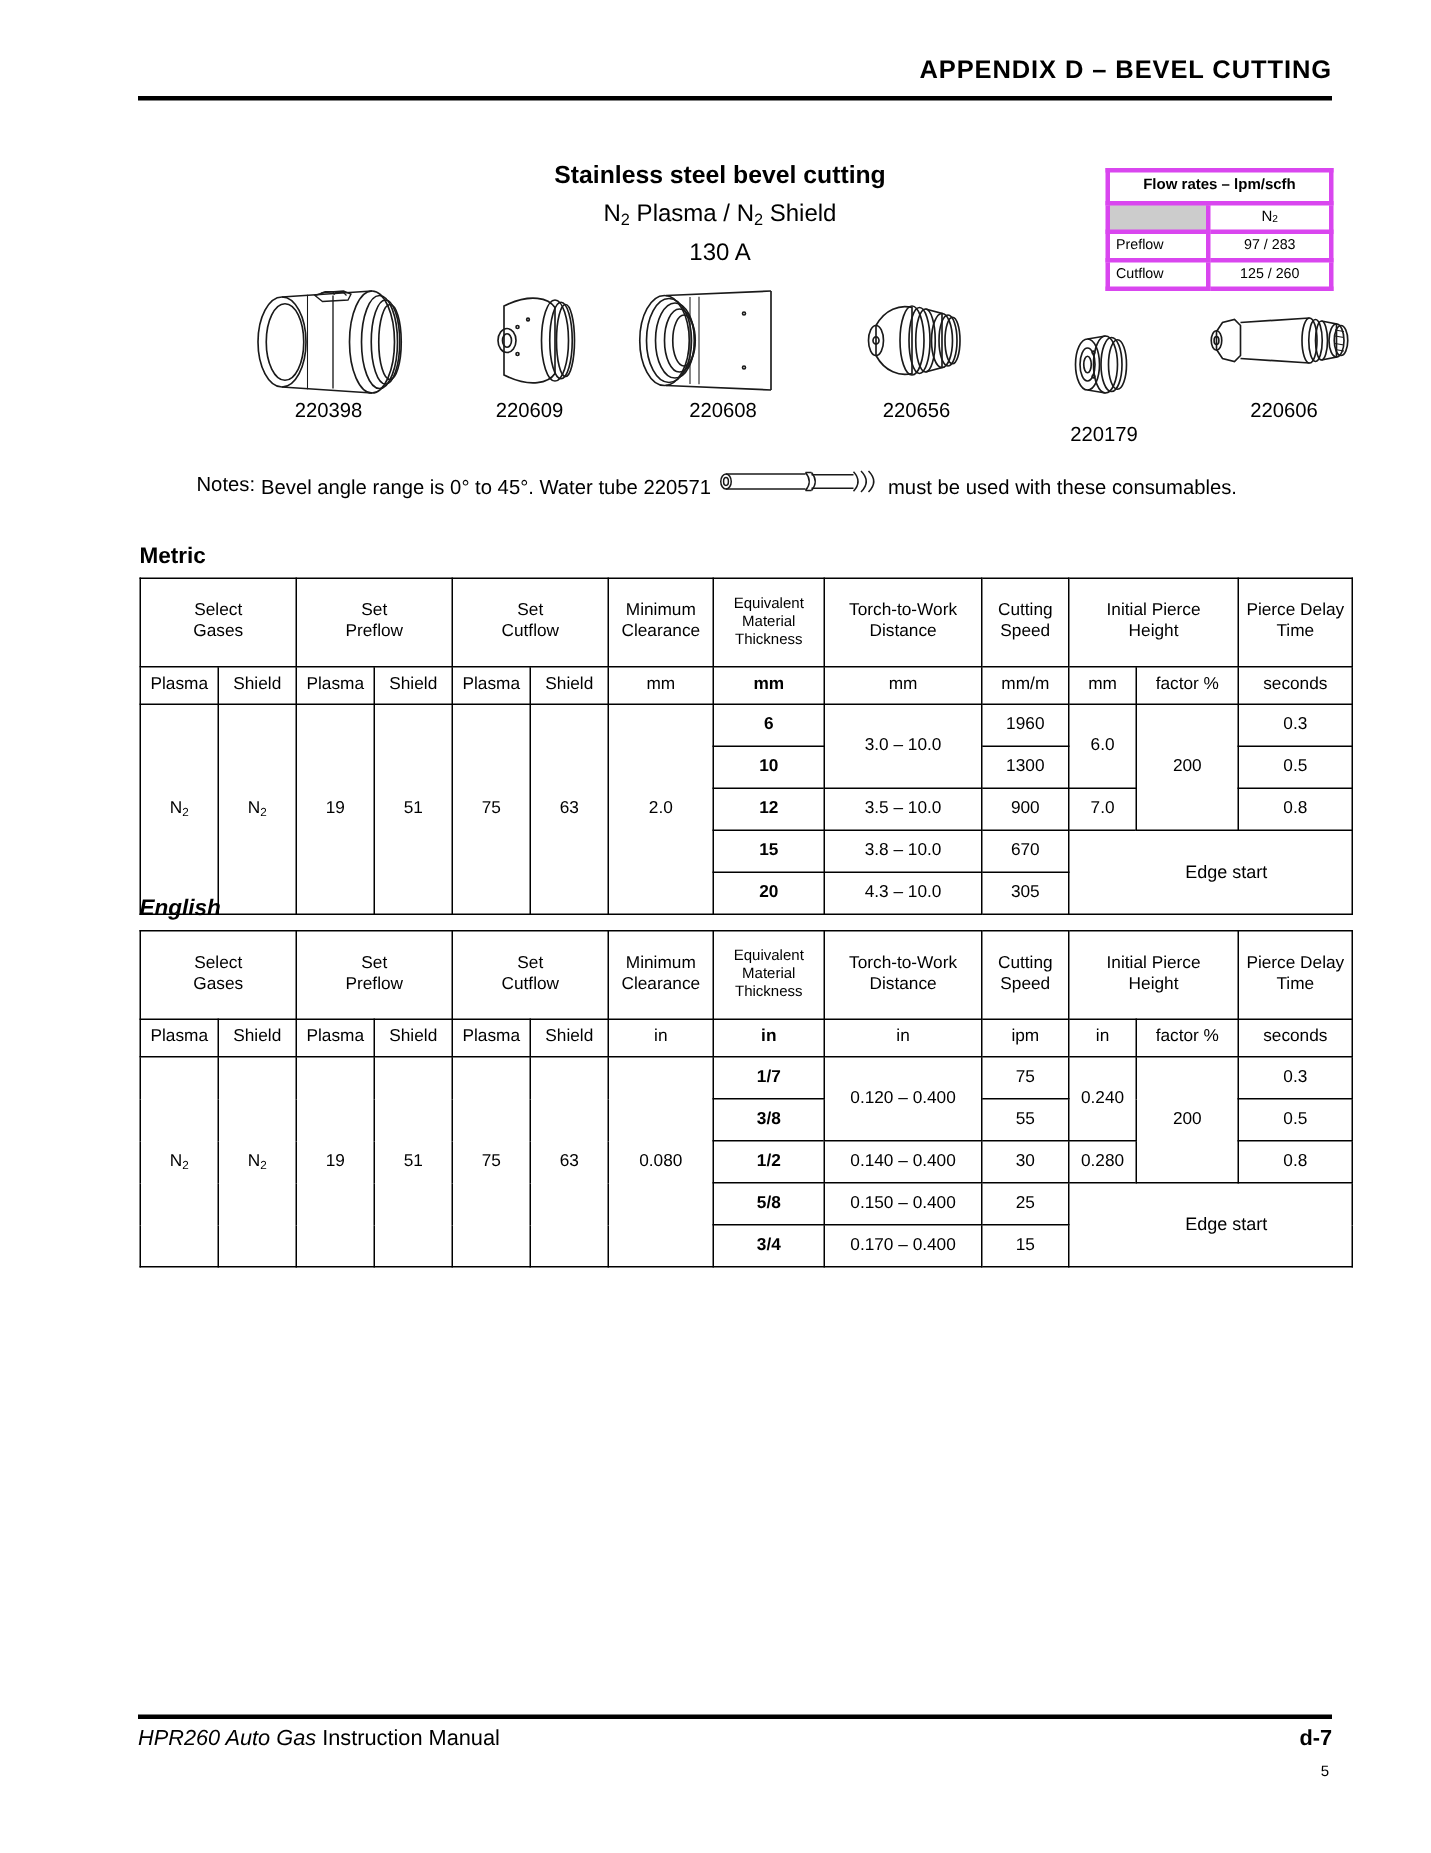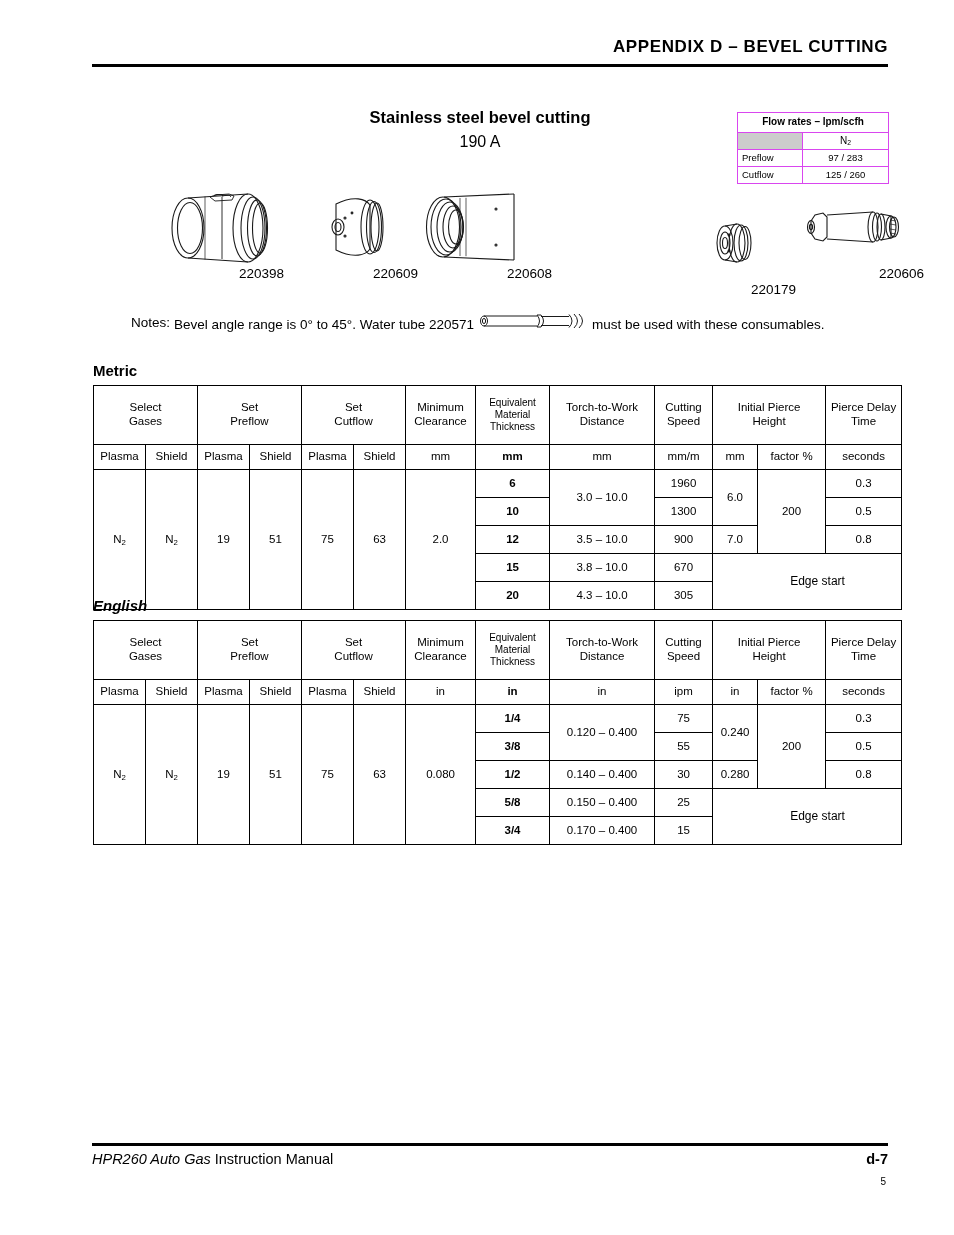--- a/index.html
+++ b/index.html
@@ -67,21 +67,21 @@
   
   .flow-table {
     position: absolute;
     left: 737px;
     top: 112px;
     width: 152px;
     border-collapse: collapse;
     font-size: 9.5px;
   }
   .flow-table td, .flow-table th {
-    border: 1px solid #d946ef;
+    border: 3px solid #d946ef;
     padding: 2px 4px;
     font-weight: normal;
     line-height: 1.25;
   }
   .flow-table .flow-title {
     text-align: center;
     font-weight: bold;
     font-size: 10px;
     padding: 3px 2px;
   }
@@ -99,21 +99,21 @@
   
   .consumables {
     position: absolute;
     left: 140px;
     top: 188px;
     width: 720px;
     height: 108px;
   }
   .consumable {
     position: absolute;
-    text-align: right;
+    text-align: center;
   }
   .consumable .art {
     height: 78px;
     display: flex;
     align-items: center;
     justify-content: center;
   }
   .consumable .pn {
     font-size: 13.5px;
     line-height: 1;
@@ -252,21 +252,22 @@
 </head>
 <body>
 
 <div class="page-header">
   <div class="title">APPENDIX D  –  BEVEL CUTTING</div>
 </div>
 <div class="header-rule"></div>
 
 <div class="title-block">
   <div class="t1">Stainless steel bevel cutting</div>
-  <div class="t3">190 A</div>
+  <div class="t2"><span>N</span><sub>2</sub><span> Plasma / N</span><sub>2</sub><span> Shield</span></div>
+  <div class="t3">130 A</div>
 </div>
 
 <table class="flow-table">
   <tbody>
       <tr>
     <td class="flow-title" colspan="2">Flow rates  –  lpm/scfh</td>
   </tr>
   <tr>
     <td class="shaded"></td>
     <td class="gas-head"><span>N</span><sub>2</sub></td>
@@ -341,20 +342,39 @@
           <path d="M38 9 L38 67" stroke-width="0.7"></path>
           <path d="M44 8.8 L44 67.2" stroke-width="0.7"></path>
           <circle cx="74" cy="20" r="1"></circle>
           <circle cx="74" cy="56" r="1"></circle>
         </g>
       </svg>
     </div>
     <div class="pn">220608</div>
   </div>
 
+  <div class="consumable" style="left:406px; top:0; width:130px;">
+    <div class="art">
+      <svg width="86" height="66" viewBox="0 0 86 66">
+        <g fill="none" stroke="#1a1a1a" stroke-width="1.1">
+          <path d="M16 23 C22 12, 32 9, 40 11 L40 55 C32 57, 22 54, 16 43 Z"></path>
+          <ellipse cx="16" cy="33" rx="5" ry="10"></ellipse>
+          <ellipse cx="16" cy="33" rx="2" ry="2.4"></ellipse>
+          <ellipse cx="40" cy="33" rx="8" ry="23"></ellipse>
+          <ellipse cx="45" cy="33" rx="7" ry="22"></ellipse>
+          <ellipse cx="49" cy="33" rx="6.5" ry="21"></ellipse>
+          <path d="M49 12 L60 15 L60 51 L49 54"></path>
+          <ellipse cx="60" cy="33" rx="7" ry="18"></ellipse>
+          <ellipse cx="64" cy="33" rx="6" ry="17"></ellipse>
+          <ellipse cx="67" cy="33" rx="5" ry="15.5"></ellipse>
+        </g>
+      </svg>
+    </div>
+    <div class="pn">220656</div>
+  </div>
 
   <div class="consumable" style="left:536px; top:16px; width:120px;">
     <div class="art">
       <svg width="58" height="58" viewBox="0 0 58 58">
         <g fill="none" stroke="#1a1a1a" stroke-width="1.1">
           <ellipse cx="18" cy="29" rx="8" ry="17"></ellipse>
           <ellipse cx="18" cy="29" rx="5" ry="11"></ellipse>
           <ellipse cx="18" cy="29" rx="2.5" ry="5.5"></ellipse>
           <path d="M18 12 L30 10"></path>
           <path d="M18 46 L30 48"></path>
@@ -567,21 +587,21 @@
   </tr>
 
   <tr class="data-row">
     <td rowspan="5"><span>N</span><sub>2</sub></td>
     <td rowspan="5"><span>N</span><sub>2</sub></td>
     <td rowspan="5">19</td>
     <td rowspan="5">51</td>
     <td rowspan="5">75</td>
     <td rowspan="5">63</td>
     <td rowspan="5">0.080</td>
-    <td class="thick">1/4</td>
+    <td class="thick">1/7</td>
     <td rowspan="2">0.120 – 0.400</td>
     <td>75</td>
     <td rowspan="2">0.240</td>
     <td rowspan="3">200</td>
     <td>0.3</td>
   </tr>
   <tr class="data-row">
     <td class="thick">3/8</td>
     <td>55</td>
     <td>0.5</td>

